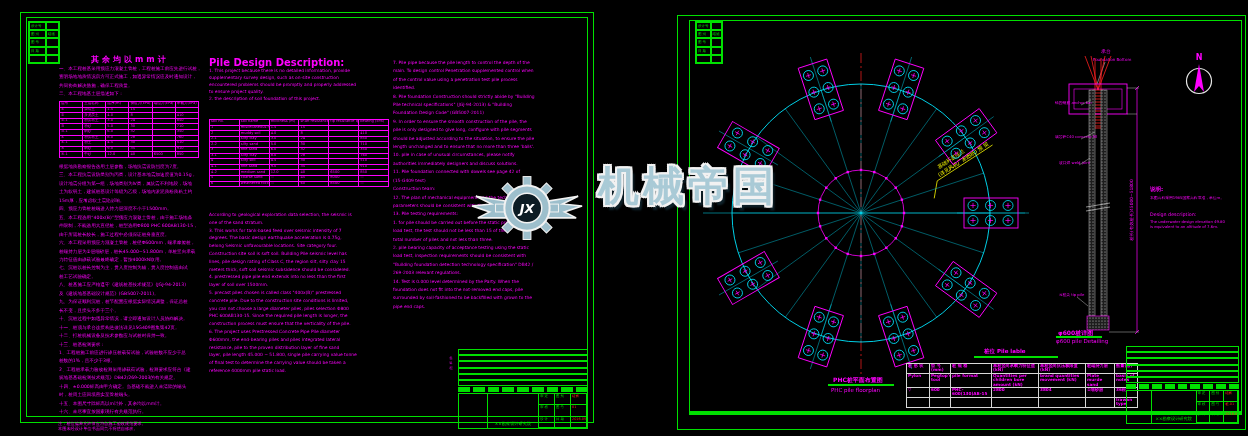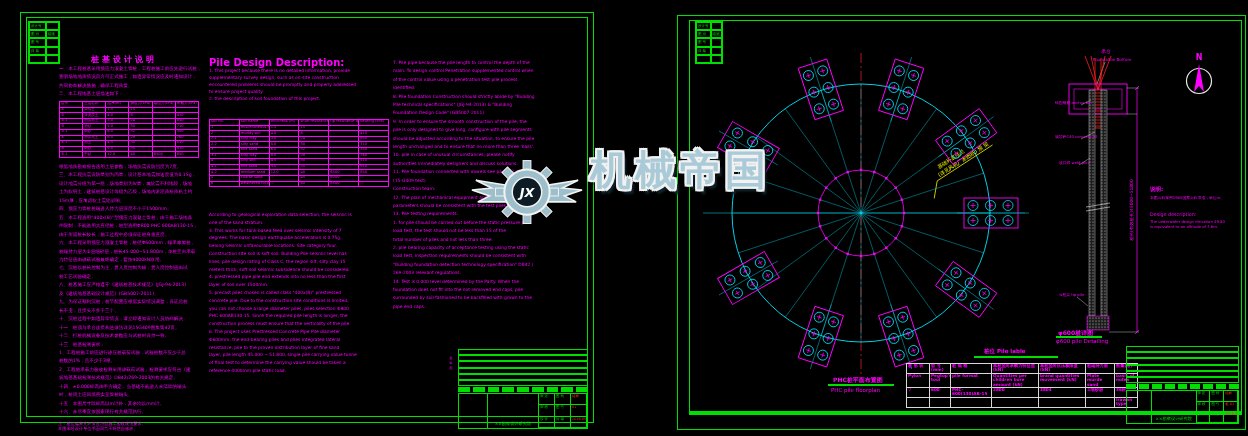--- a/index.html
+++ b/index.html
@@ -39,22 +39,22 @@
   .tb-mid{width:40%;border-right:1px solid #00e000;color:#00e000;font-size:4.2px;
           display:flex;align-items:flex-end;justify-content:center;padding-bottom:2px;white-space:nowrap;overflow:hidden;}
   .tb-right{width:38%;display:flex;flex-direction:column;}
   .tbf{display:flex;border-bottom:0.5px solid #00e000;flex:1;}
   .tbf span{flex:1;font-size:3.4px;line-height:1.4;border-right:0.5px solid #00e000;
             overflow:hidden;white-space:nowrap;padding-left:1px;}
   .caption-cn{position:absolute;color:#ff00ff;font-size:6px;font-weight:bold;white-space:nowrap;}
   .caption-en{position:absolute;color:#ff00ff;font-size:5.5px;white-space:nowrap;}
   .underline{position:absolute;height:2px;background:#00e000;}
   
-  #watermark{position:absolute;left:468px;top:148px;width:330px;height:100px;z-index:90;display:flex;}
-  .wm-text{margin-left:4px;}
+  #watermark{position:absolute;left:468px;top:164px;width:330px;height:100px;z-index:90;display:flex;}
+  .wm-text{margin-left:12px;}
   .wm-brand{font-size:41px;font-weight:bold;letter-spacing:4px;line-height:44px;color:#a9cad6;
     text-shadow:-2px -2px 0 #f2f2f2,2px -2px 0 #f2f2f2,-2px 2px 0 #f2f2f2,2px 2px 0 #f2f2f2,
                  0 -2px 0 #f2f2f2,0 2px 0 #f2f2f2,-2px 0 0 #f2f2f2,2px 0 0 #f2f2f2,4px 5px 2px #0e2129;
     white-space:nowrap;}
   .wm-domain{font-size:25px;font-weight:bold;letter-spacing:3px;line-height:28px;color:#a9cad6;margin-top:2px;
     text-shadow:-2px -2px 0 #f2f2f2,2px -2px 0 #f2f2f2,-2px 2px 0 #f2f2f2,2px 2px 0 #f2f2f2,
                  0 -2px 0 #f2f2f2,0 2px 0 #f2f2f2,-2px 0 0 #f2f2f2,2px 0 0 #f2f2f2,3px 4px 2px #0e2129;
     white-space:nowrap;}
   .sign-strip{position:absolute;color:#ff00ff;font-size:3.5px;writing-mode:vertical-rl;
               letter-spacing:2px;white-space:nowrap;}
@@ -70,21 +70,21 @@
     <div class="inner-border" style="left:5px;top:4px;right:5px;bottom:5px;"></div>
 
     <div class="legend" style="left:7px;top:8px;width:30px;">
         <div style="display:contents"><span>设计号</span><span></span></div>
         <div style="display:contents"><span>图 别</span><span>结施</span></div>
         <div style="display:contents"><span>图 号</span><span></span></div>
         <div style="display:contents"><span>日 期</span><span></span></div>
         <div style="display:contents"><span></span><span></span></div>
       </div>
 
-    <div class="cn-title" style="left:70px;top:41px;">桩基设计说明</div>
+    <div class="cn-title" style="left:70px;top:41px;">其余均以mm计</div>
     <div class="col" style="left:38px;top:52px;width:142px;font-size:4.6px;line-height:8.4px;">
         <div class="ln">一、本工程桩基采用预应力混凝土管桩，工程桩施工前应先进行试桩，</div>
         <div class="ln">查明场地地质情况后方可正式施工，如遇异常情况应及时通知设计，</div>
         <div class="ln">共同协商解决措施，确保工程质量。</div>
         <div class="ln">二、本工程地基土层描述如下：</div>
       </div>
     <table class="cadtbl" style="left:38px;top:88px;width:140px;">
       <tbody>
       <tr>
             <td>层号</td>

